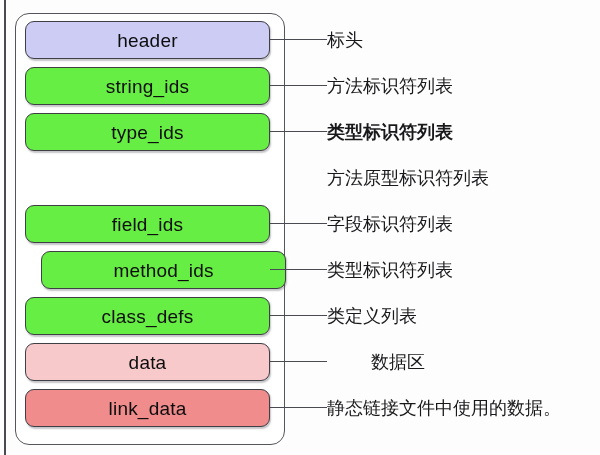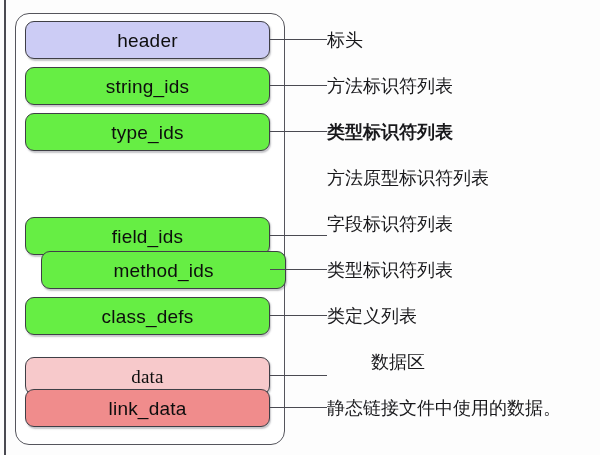--- a/index.html
+++ b/index.html
@@ -113,39 +113,39 @@
           <span class="section-label">string_ids</span>
         </div>
         <div class="leader-line"></div>
       </div>
       <div class="section-row" style="top: 96px;">
         <div class="section-box" style="background: rgb(102, 238, 68);">
           <span class="section-label">type_ids</span>
         </div>
         <div class="leader-line"></div>
       </div>
-      <div class="section-row" style="top: 200px;">
+      <div class="section-row" style="top: 188px;">
         <div class="section-box" style="background: rgb(102, 238, 68);">
           <span class="section-label">field_ids</span>
         </div>
         <div class="leader-line"></div>
       </div>
       <div class="section-row" style="top: 234px;">
         <div class="section-box" style="background: rgb(102, 238, 68); margin-left: 16px;">
           <span class="section-label">method_ids</span>
         </div>
         <div class="leader-line"></div>
       </div>
       <div class="section-row" style="top: 280px;">
         <div class="section-box" style="background: rgb(102, 238, 68);">
           <span class="section-label">class_defs</span>
         </div>
         <div class="leader-line"></div>
       </div>
-      <div class="section-row" style="top: 340px; font-family: Liberation Serif, serif;">
+      <div class="section-row" style="top: 326px;">
         <div class="section-box" style="background: rgb(247, 201, 203);">
           <span class="section-label">data</span>
         </div>
         <div class="leader-line"></div>
       </div>
       <div class="section-row" style="top: 372px;">
         <div class="section-box" style="background: rgb(240, 140, 140);">
           <span class="section-label">link_data</span>
         </div>
         <div class="leader-line"></div>

